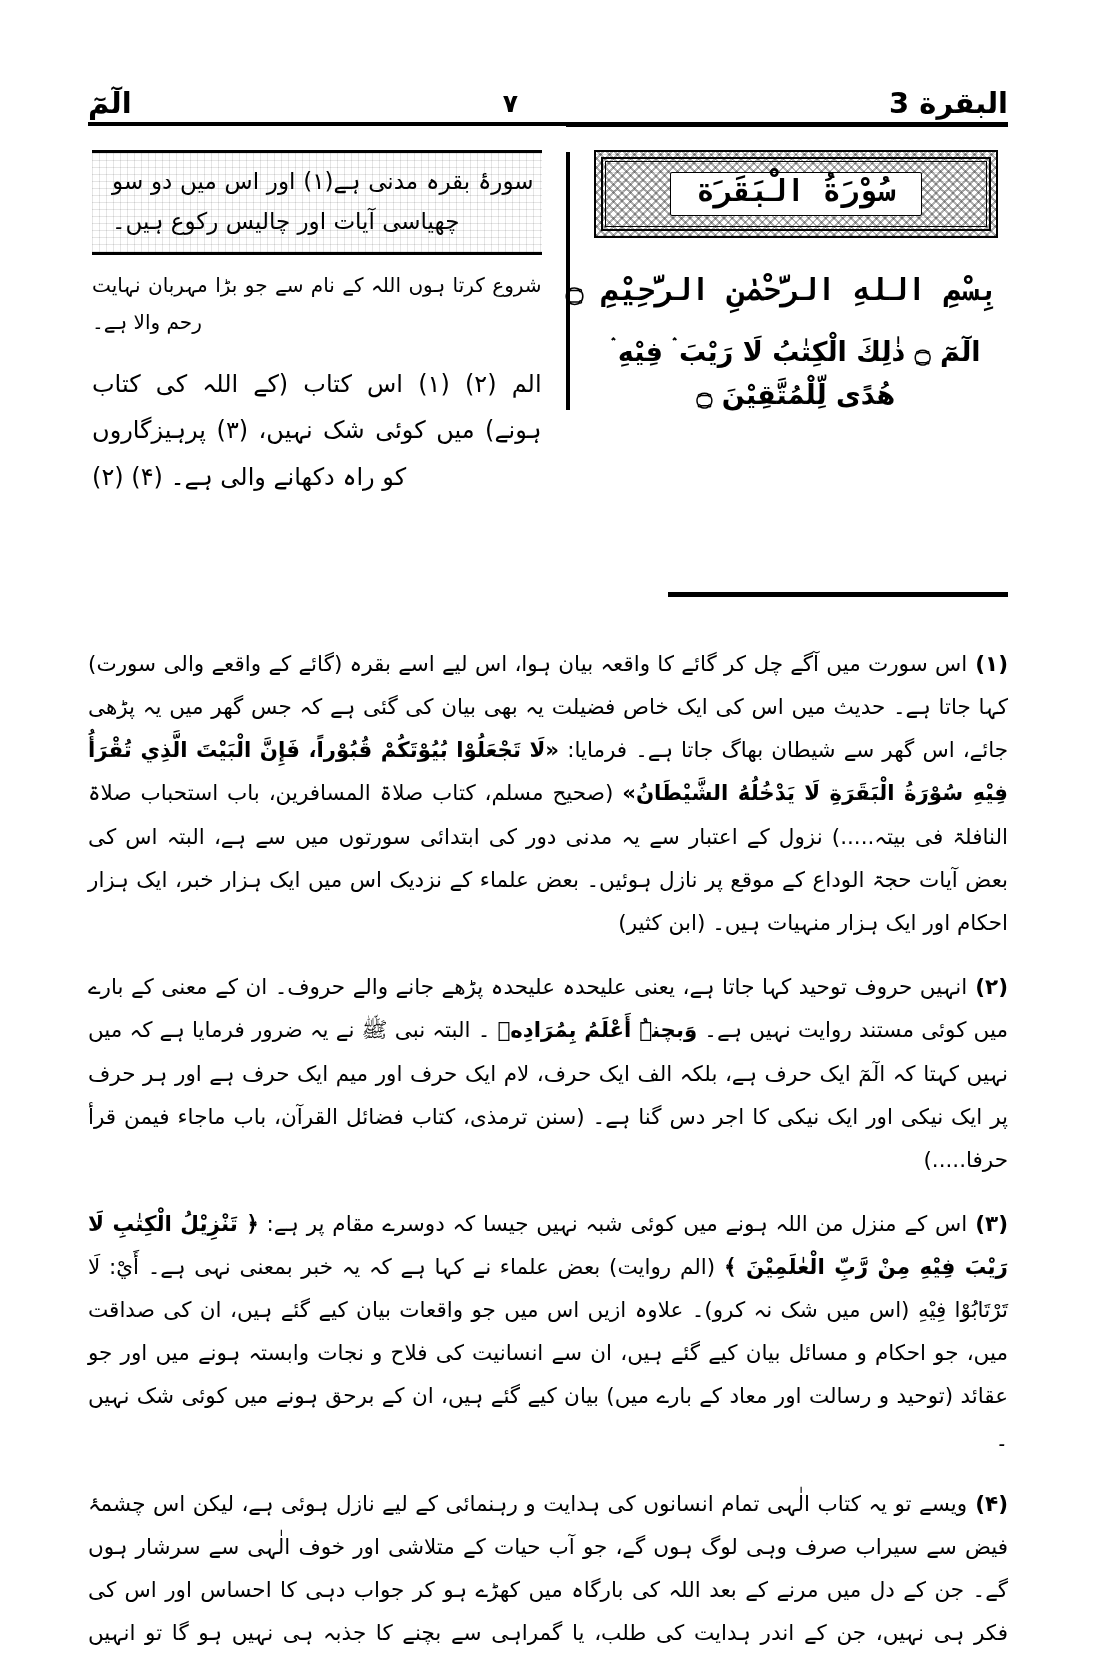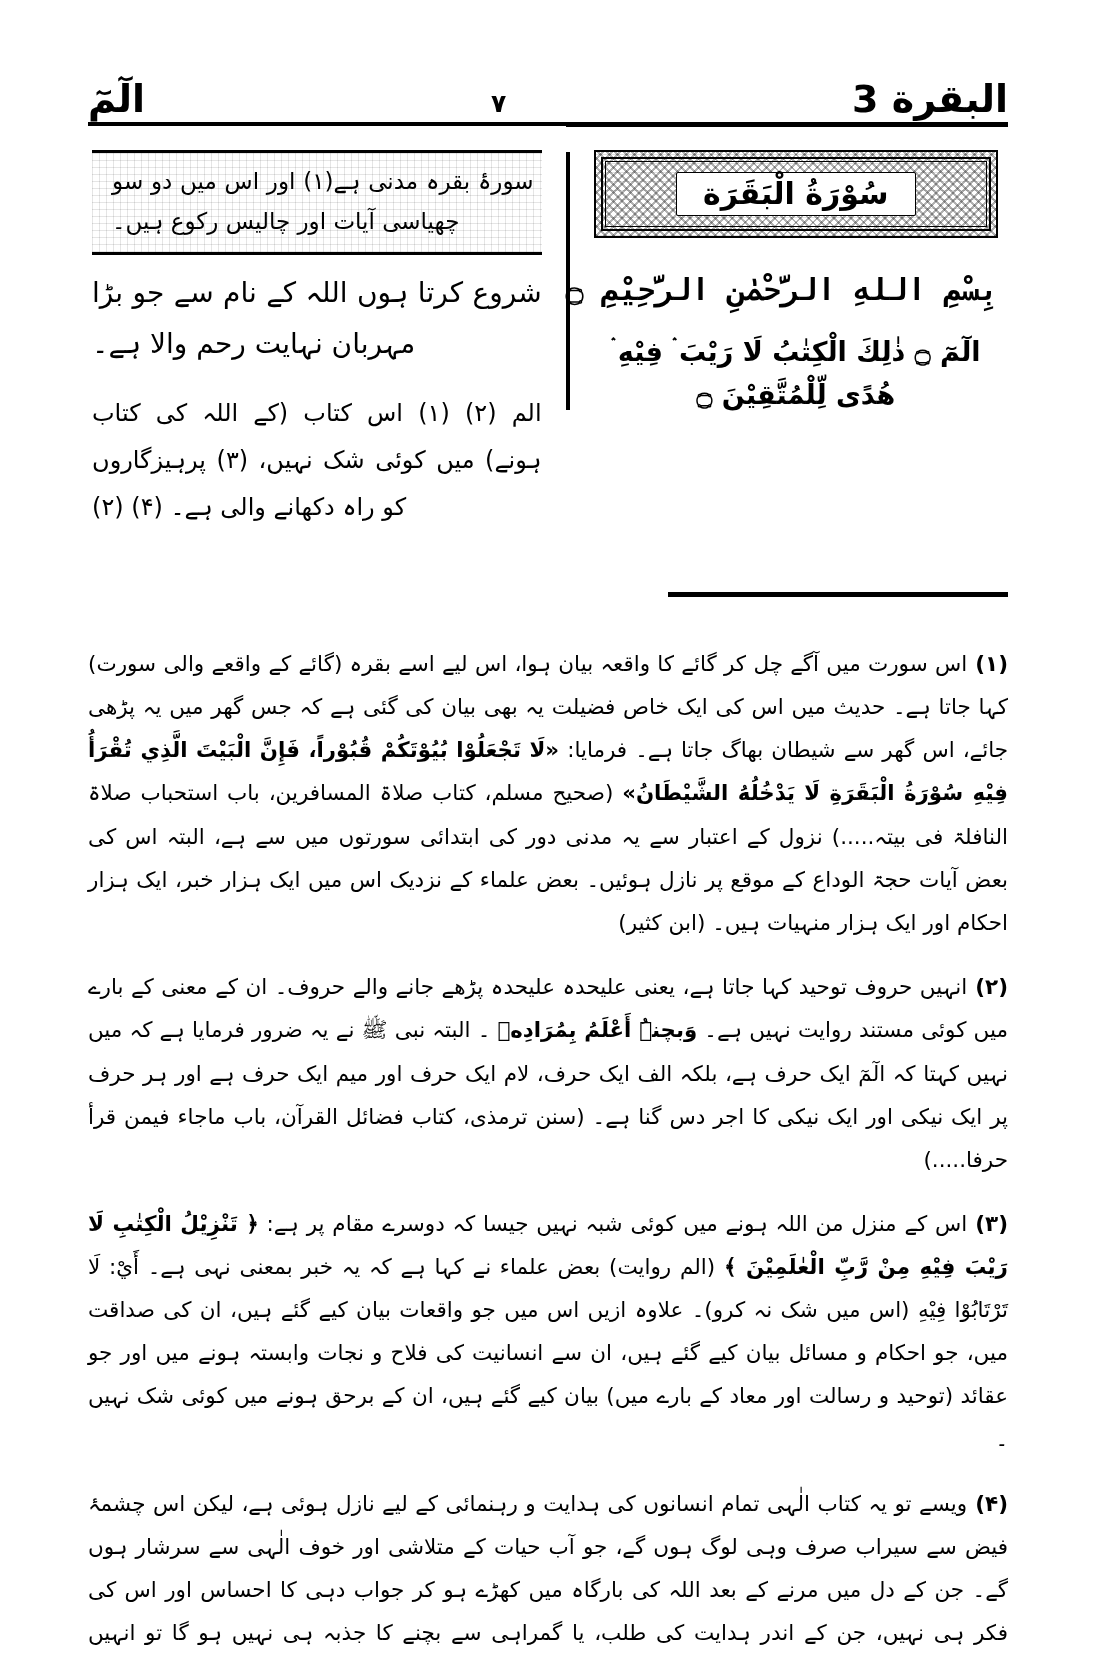--- a/index.html
+++ b/index.html
@@ -29,21 +29,21 @@
     top: 62px;
     right: 88px;
     left: 88px;
     height: 56px;
     display: flex;
     align-items: flex-end;
     justify-content: space-between;
     direction: rtl;
   }
   .hdr-item {
-    font-size: 38px;
+    font-size: 29px;
     line-height: 1;
     white-space: nowrap;
     font-family: "DejaVu Sans", sans-serif;
     font-weight: 700;
   }
   .hdr-surah { letter-spacing: 0px; }
   .hdr-page {
     font-size: 25px;
     font-weight: 700;
     transform: translateY(-2px);
@@ -106,20 +106,21 @@
     margin-bottom: 16px;
     display: flex;
     align-items: center;
     justify-content: center;
     background:
       repeating-linear-gradient(45deg, rgba(0,0,0,.30) 0 2px, rgba(0,0,0,0) 2px 6px),
       repeating-linear-gradient(-45deg, rgba(0,0,0,.30) 0 2px, rgba(0,0,0,0) 2px 6px),
       repeating-linear-gradient(0deg, rgba(0,0,0,.12) 0 1px, rgba(0,0,0,0) 1px 9px),
       #ffffff;
     overflow: hidden;
+    font-family: Liberation Mono, monospace;
   }
   .surah-banner::before {
     content: "";
     position: absolute;
     inset: 5px;
     border: 2px solid #000;
     pointer-events: none;
   }
   .surah-banner::after {
     content: "";
@@ -172,21 +173,21 @@
     padding: 8px 8px 10px 20px;
     min-height: 74px;
   }
   .intro-text {
     font-size: 23px;
     line-height: 1.75;
     text-align: justify;
     text-align-last: left;
   }
   .urdu-basmala {
-    font-size: 28px;
+    font-size: 20px;
     line-height: 1.85;
     margin-top: 12px;
     text-align: justify;
     text-align-last: left;
   }
   .urdu-trans {
     font-size: 24px;
     line-height: 1.95;
     margin-top: 20px;
     text-align: justify;

